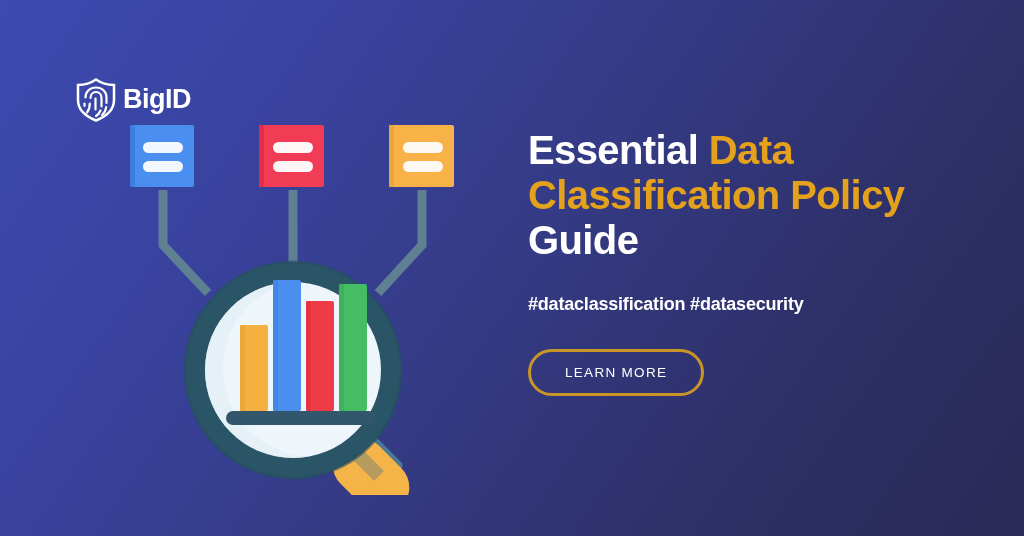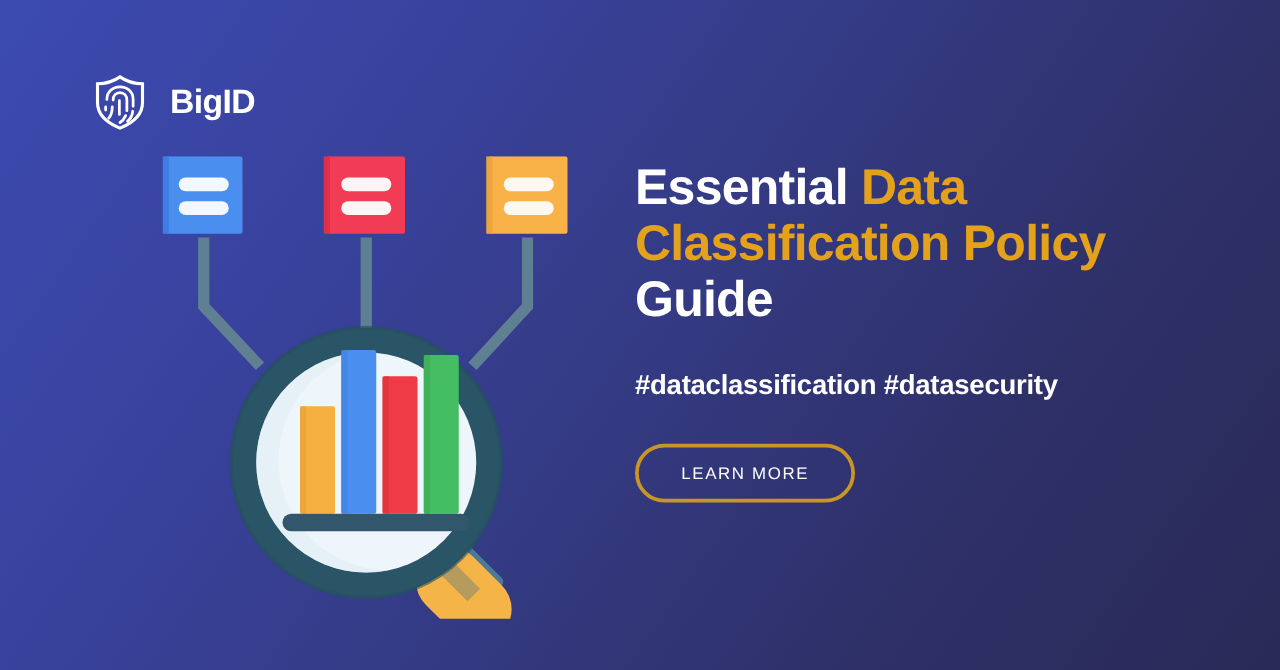--- a/index.html
+++ b/index.html
@@ -17,54 +17,54 @@
     width: 1024px;
     height: 536px;
     background: linear-gradient(125deg, #3c4bb0 0%, #39439f 25%, #343a82 52%, #2e3068 75%, #2a2a57 100%);
     overflow: hidden;
   }
 
   
   #logo {
     position: absolute;
     left: 74px;
-    top: 58px;
+    top: 76px;
     display: flex;
     align-items: center;
-    gap: 18px;
+    gap: 5px;
     text-align: center;
   }
   #logo .mark { width: 44px; height: 46px; display:block; }
   #logo .wordmark {
     color: #ffffff;
     font-size: 27px;
     font-weight: 700;
     letter-spacing: -0.5px;
     line-height: 1;
   }
 
   
   #content {
     position: absolute;
-    left: 508px;
+    left: 528px;
     top: 128px;
     width: 470px;
   }
   #headline {
     font-size: 40px;
     font-weight: 800;
     line-height: 1.13;
     letter-spacing: -0.6px;
     color: #ffffff;
     margin: 0;
   }
   #headline .accent { color: #e3a11c; }
   #hashtags {
     margin: 28px 0 0 0;
-    font-size: 22px;
+    font-size: 18px;
     font-weight: 700;
     line-height: 1.42;
     color: #ffffff;
     letter-spacing: -0.2px;
   }
   #cta {
     margin-top: 32px;
     display: inline-block;
     padding: 13px 34px;
     border: 3px solid #c99526;

